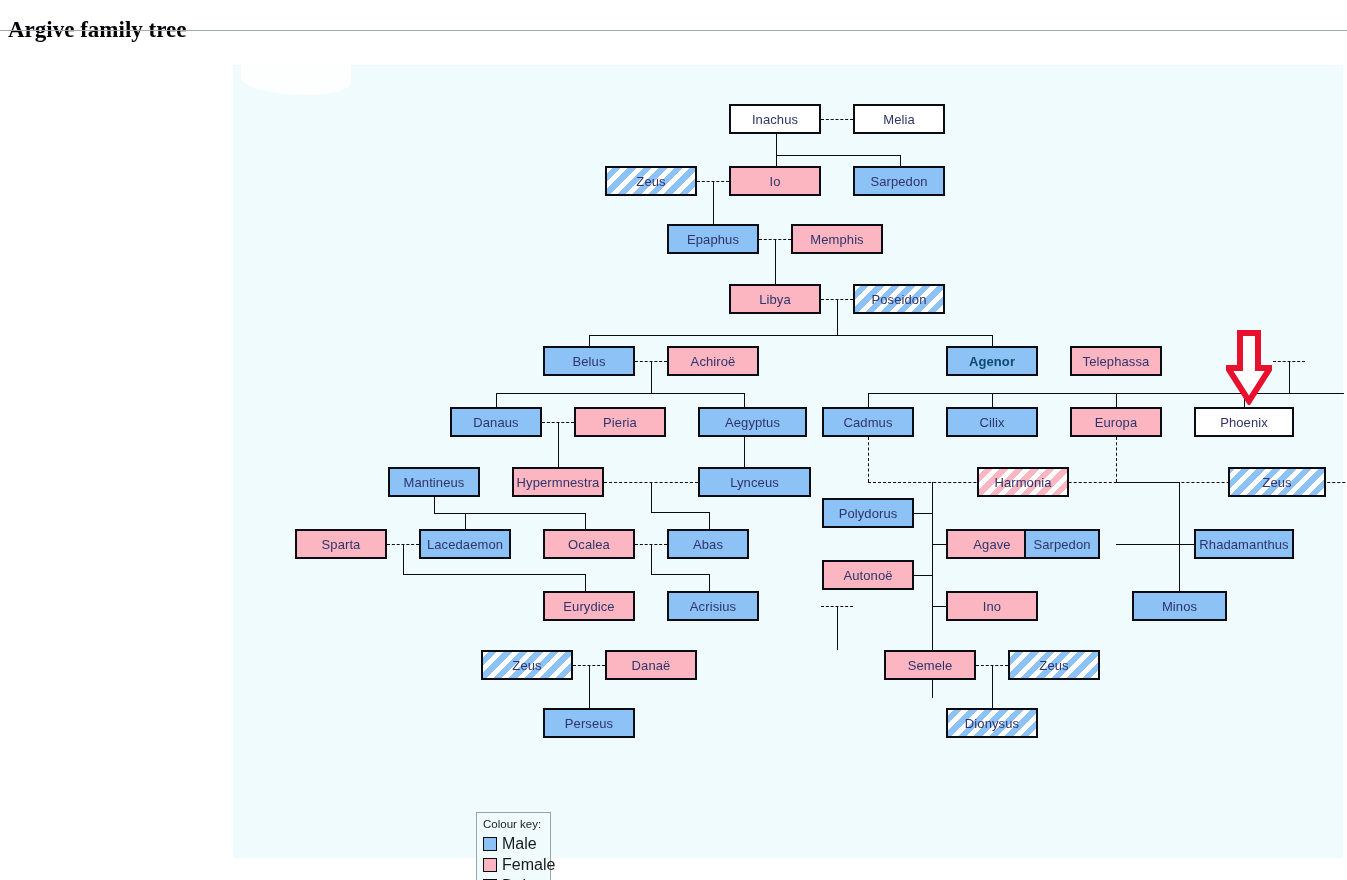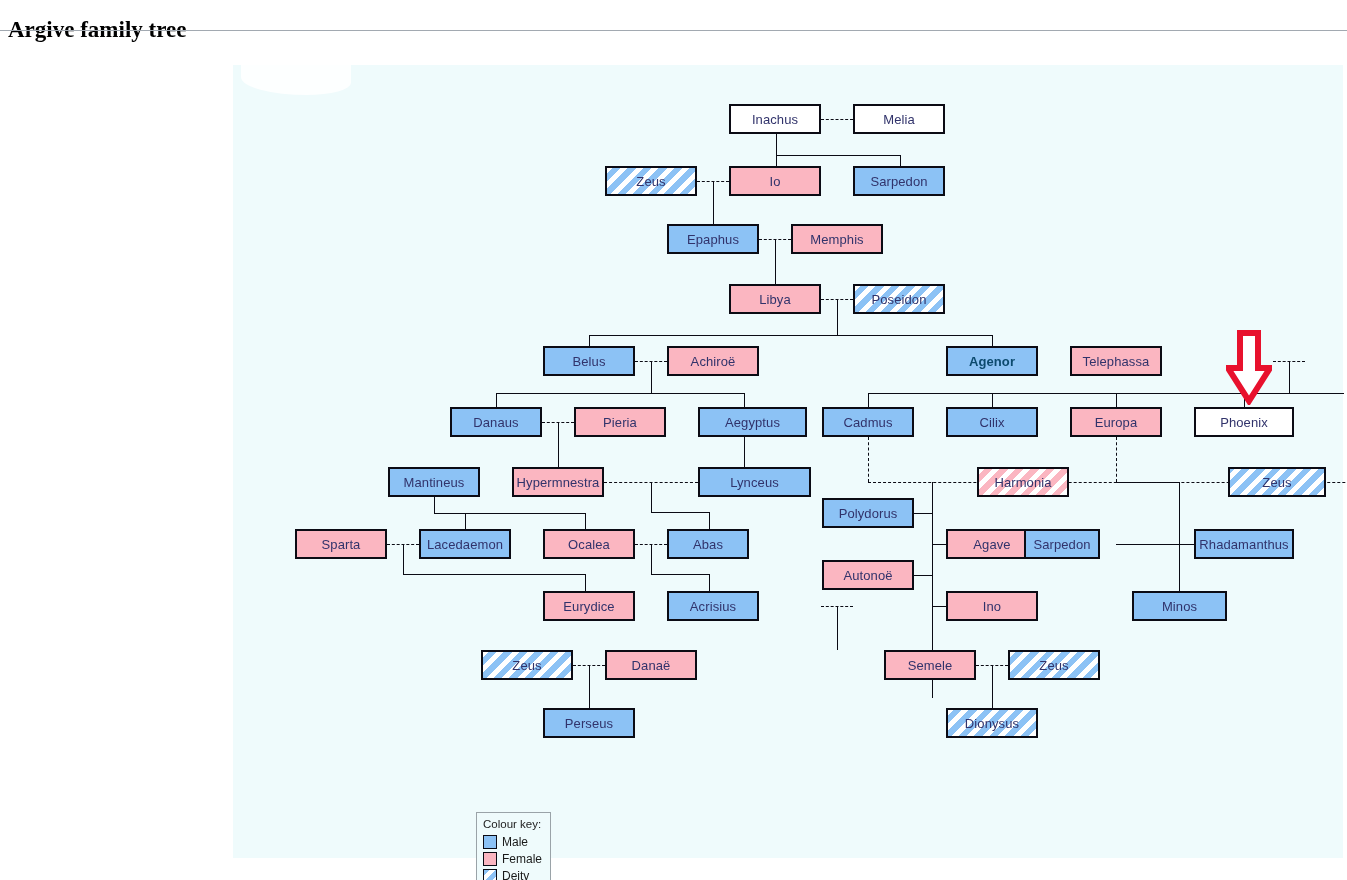--- a/index.html
+++ b/index.html
@@ -139,21 +139,21 @@
     align-items: center;
     margin-bottom: 3px;
   }
   #colour-key .swatch {
     width: 14px; height: 14px;
     border: 1px solid #0b0b14;
     margin-right: 5px;
     flex: none;
   }
   #colour-key .key-label {
-    font-size: 12px;
+    font-size: 16px;
     color: #1a1a1a;
     white-space: nowrap;
   }
   .sw-male   { background: #8cc2f5; }
   .sw-female { background: #fbb6c1; }
   .sw-deity  {
     background:
       repeating-linear-gradient(-45deg,
         #ffffff 0px, #ffffff 4px,
         #8cc2f5 4px, #8cc2f5 9px);

